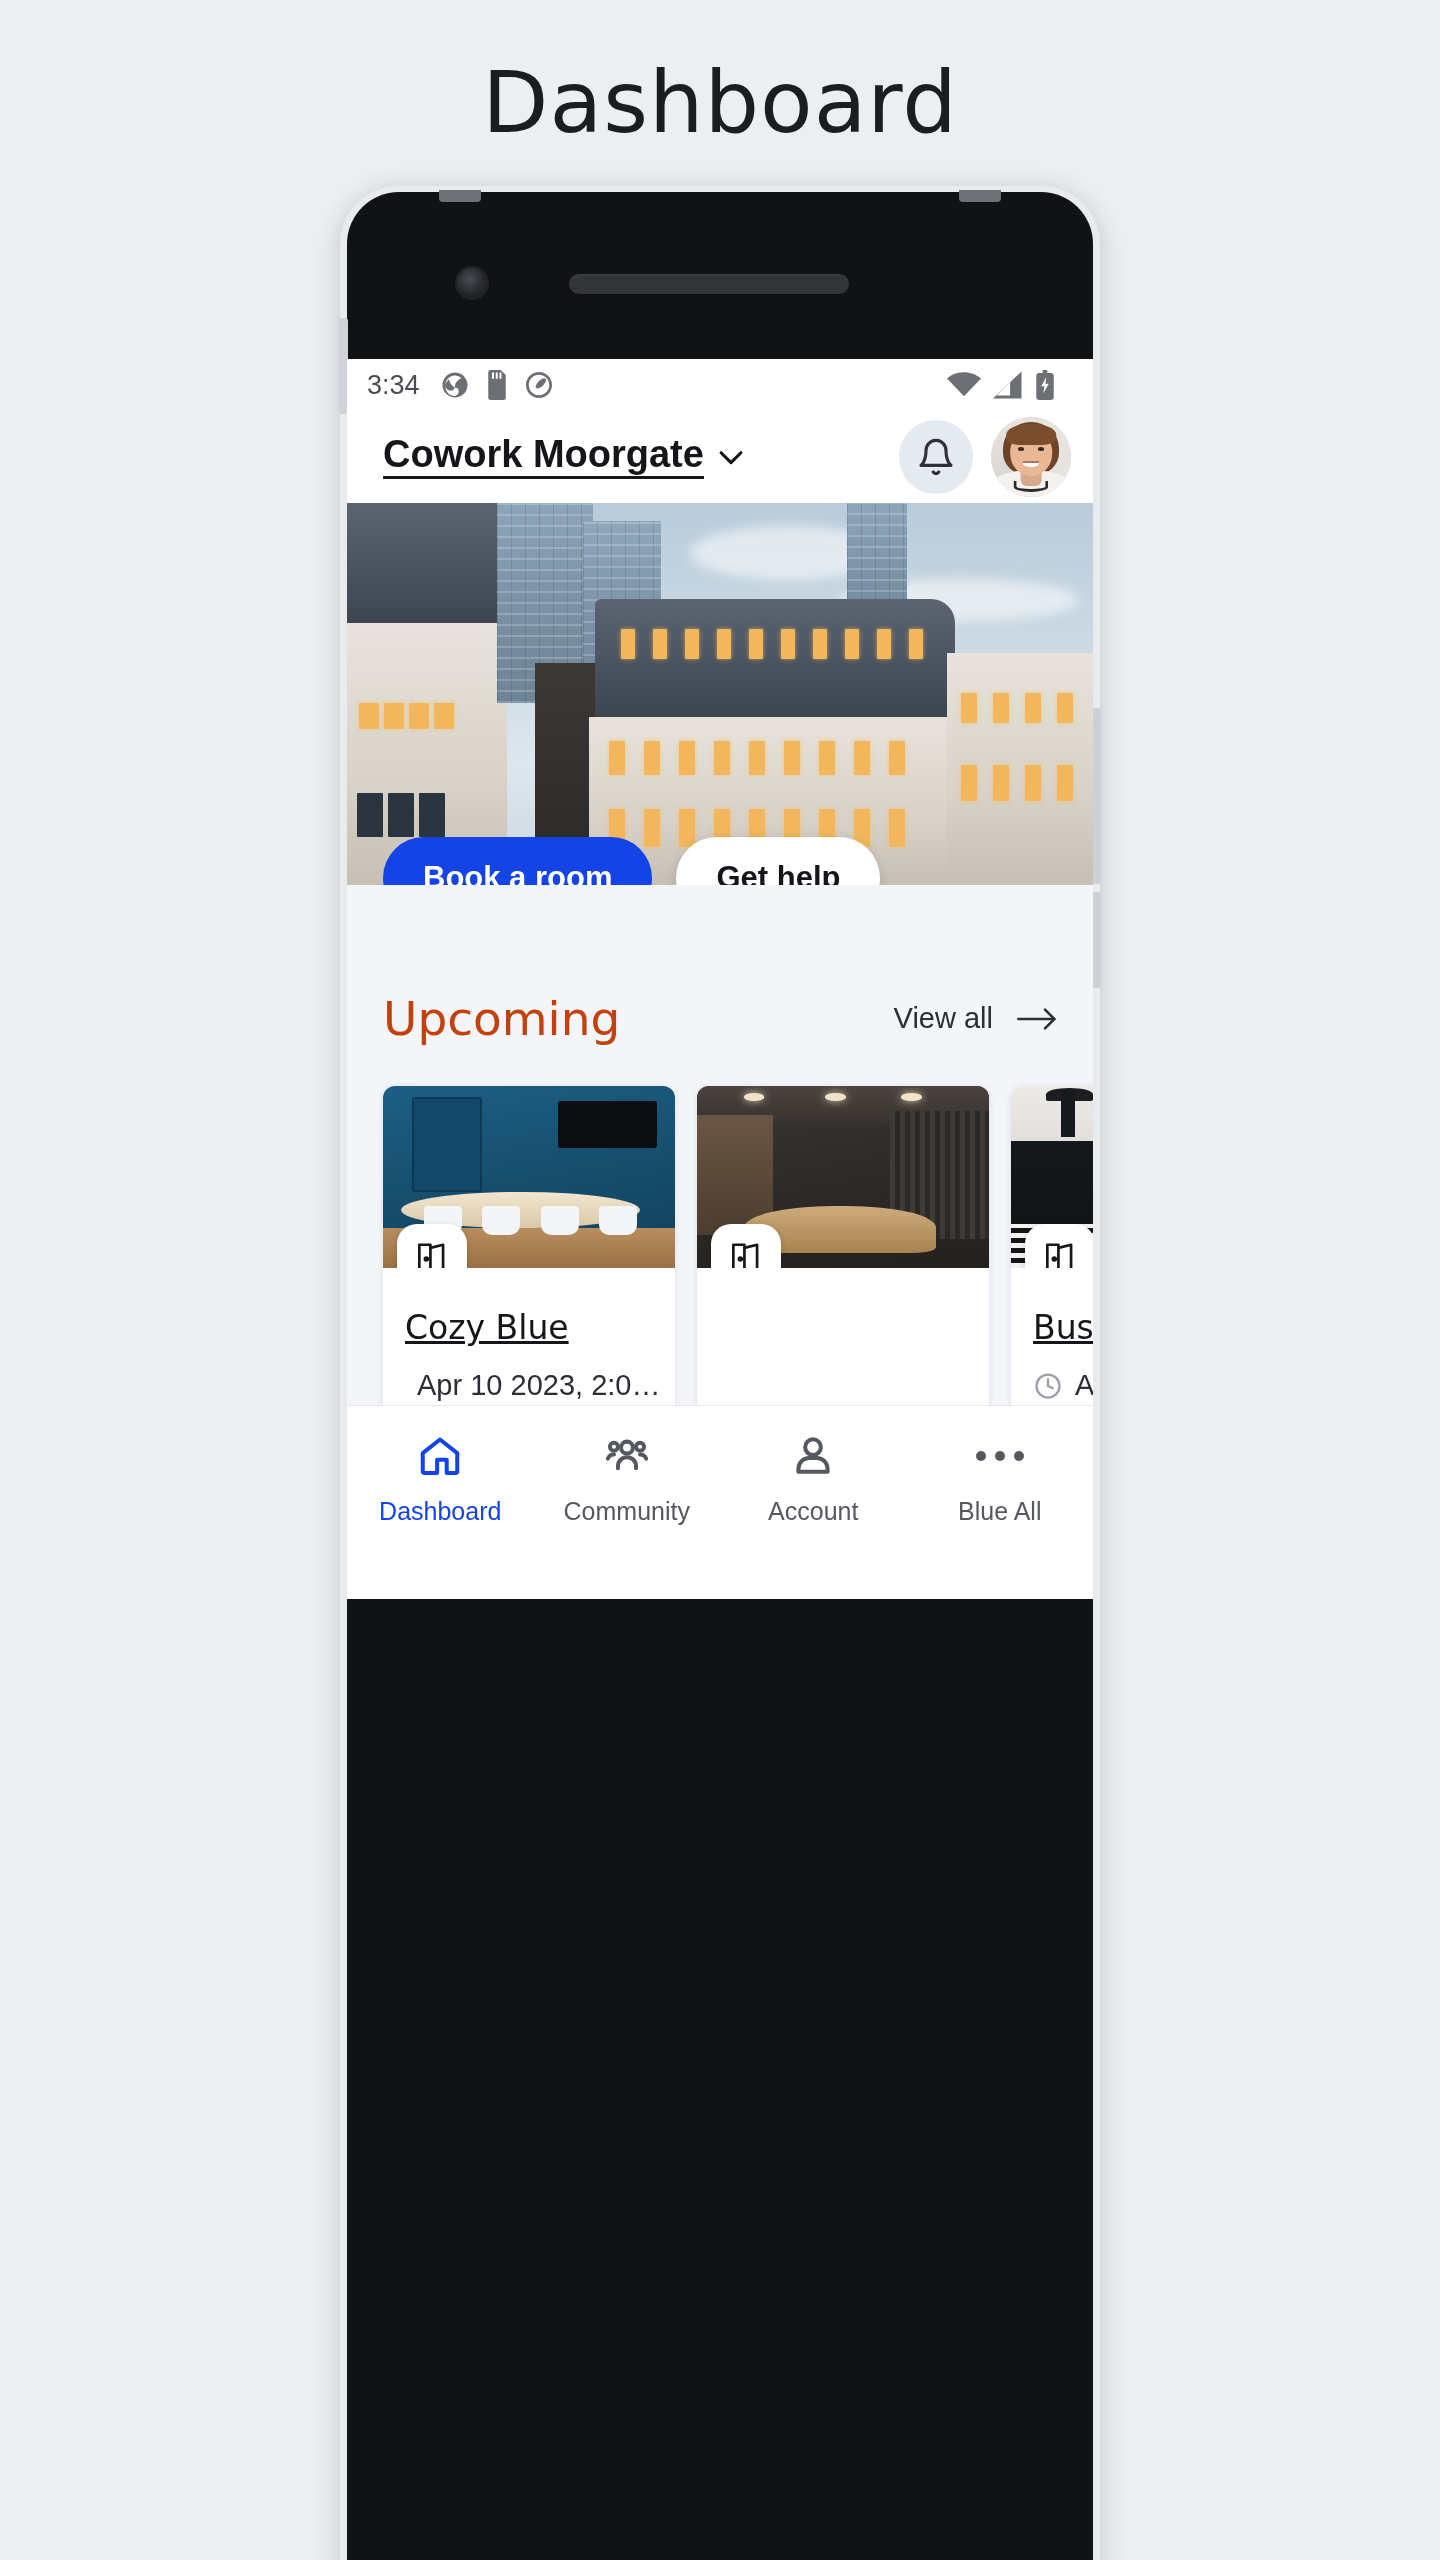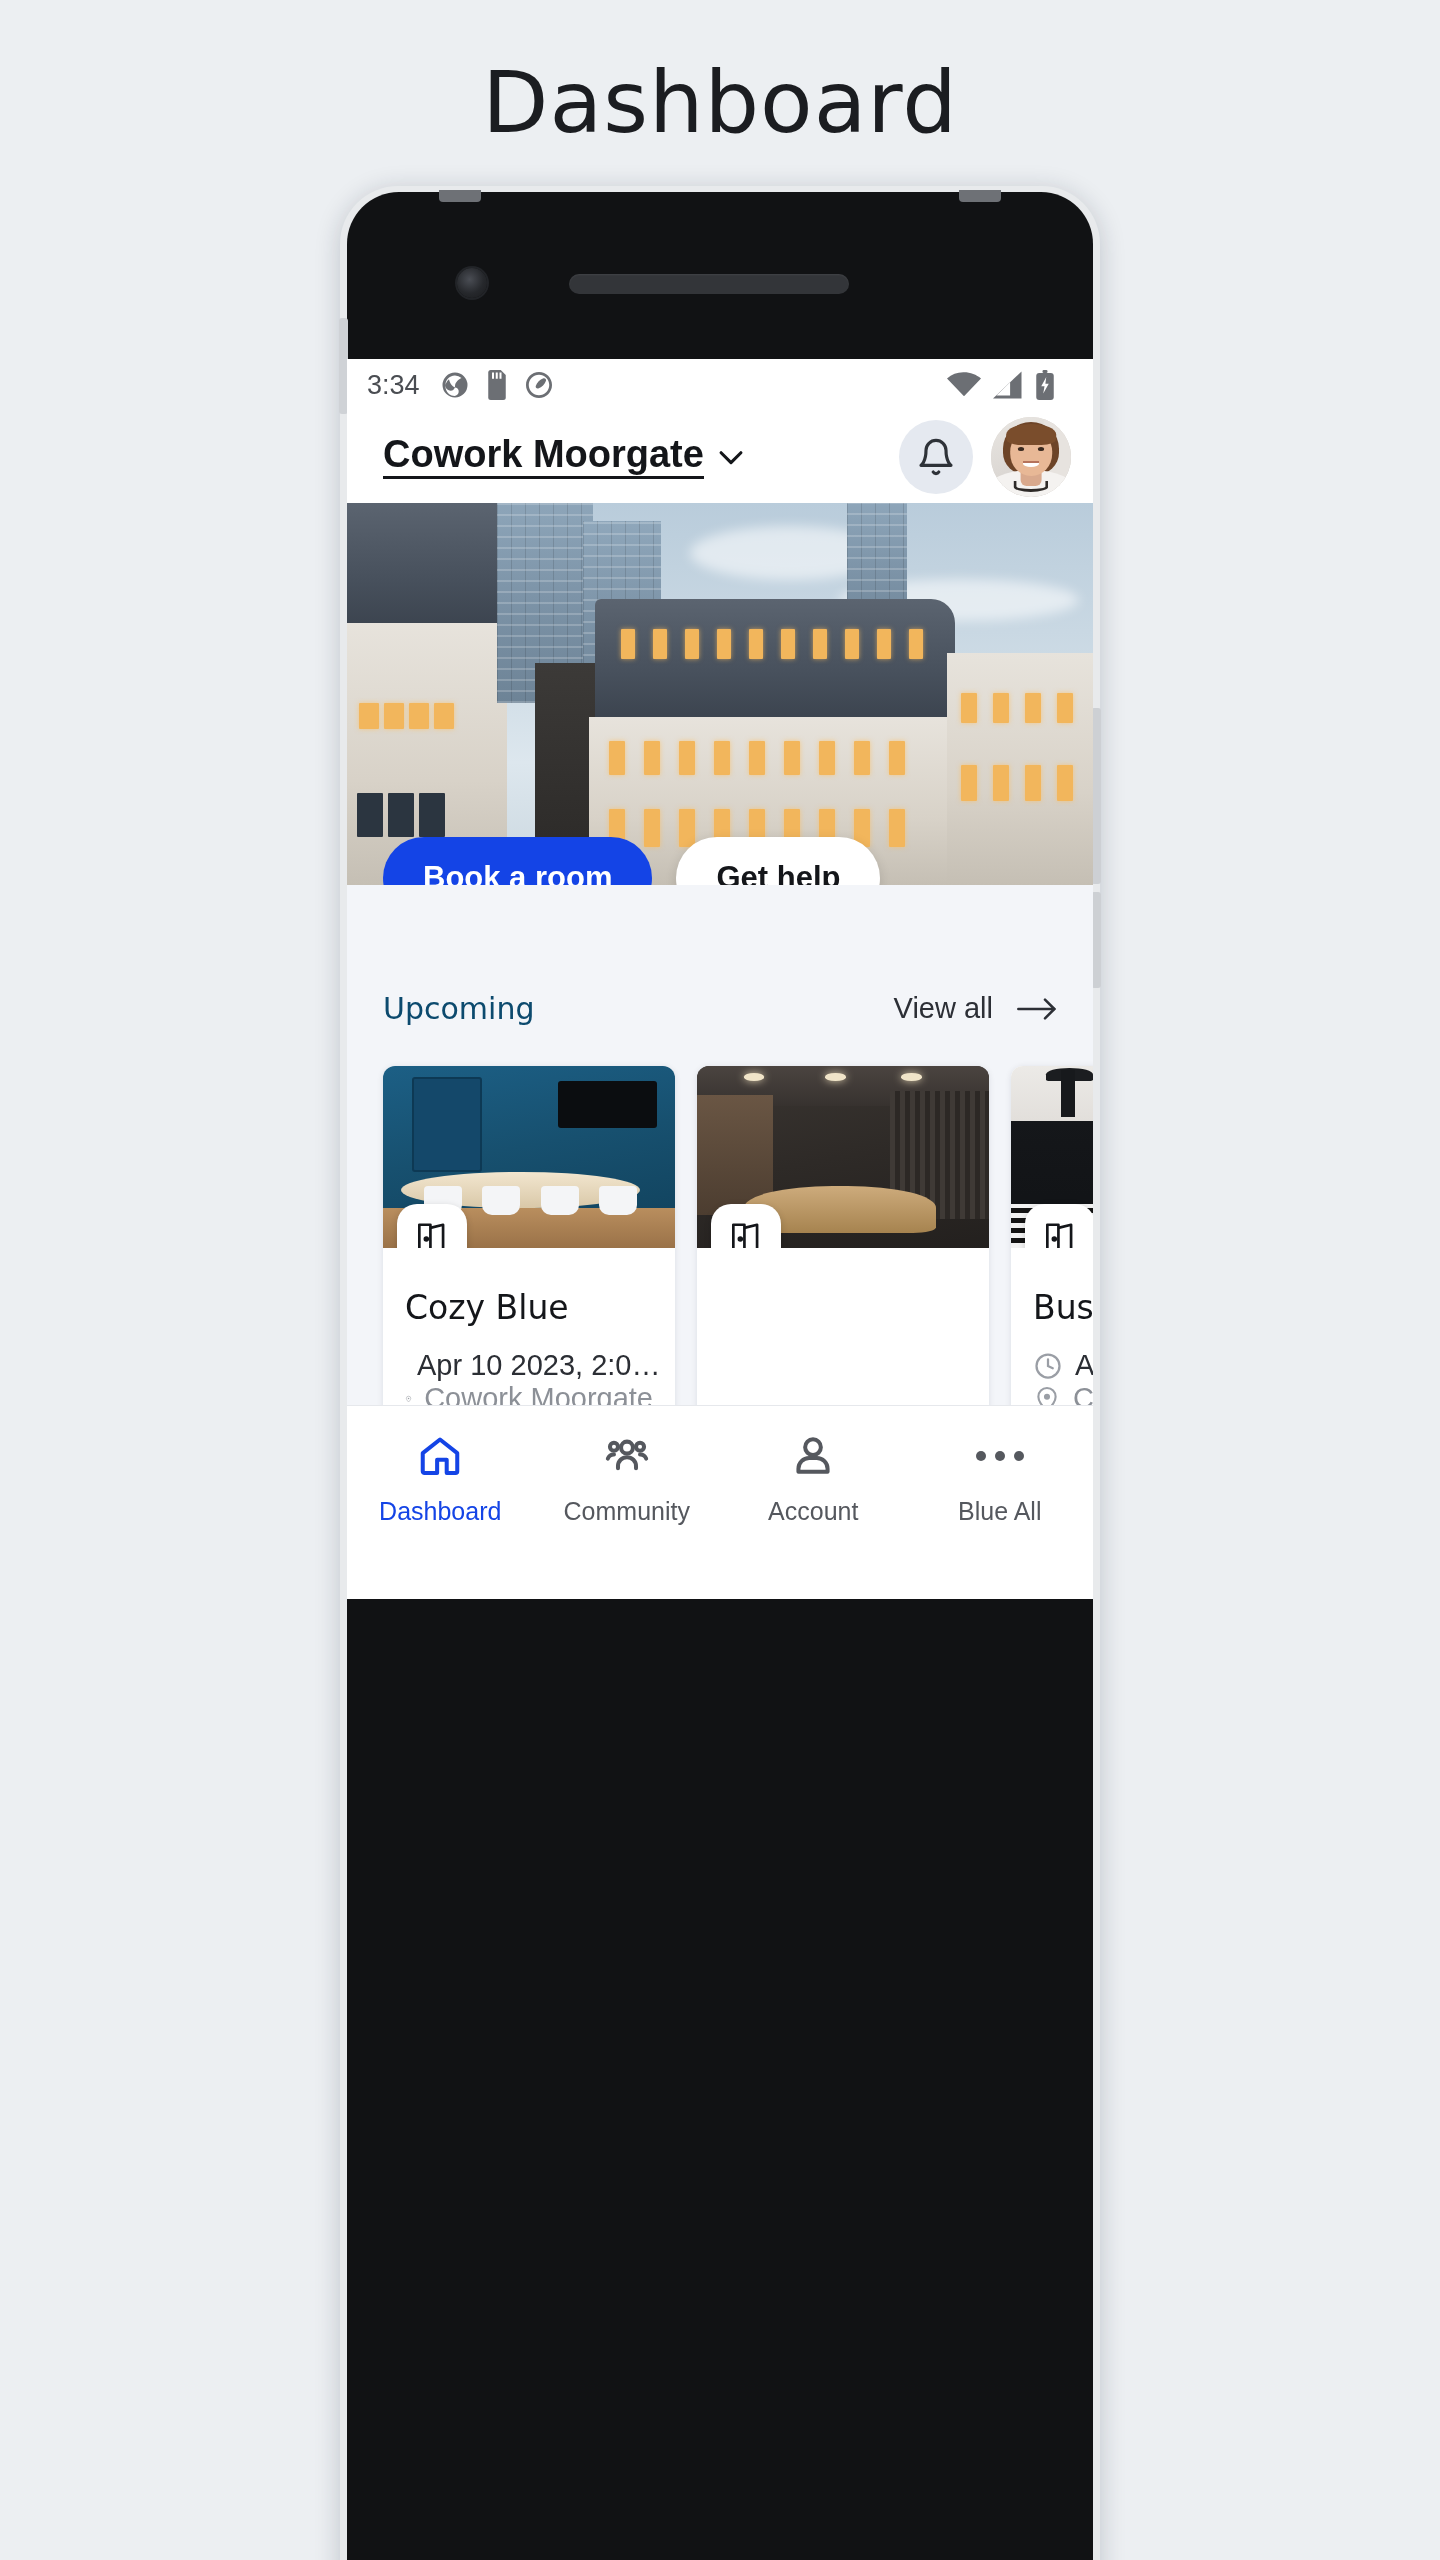--- a/index.html
+++ b/index.html
@@ -224,23 +224,23 @@
     padding-top: 76px;
     height: 714px;
   }
 
   #section-header {
     display: flex;
     align-items: center;
     padding: 30px 36px 0 36px;
   }
   #upcoming-title {
-    font-size: 30px;
+    font-size: 47px;
     font-weight: 400;
-    color: #0c4a6e;
+    color: #c2410c;
     font-family: "DejaVu Sans", sans-serif;
   }
   #view-all {
     margin-left: auto;
     display: flex;
     align-items: center;
     gap: 24px;
     cursor: pointer;
   }
   #view-all-label {
@@ -279,20 +279,21 @@
     box-shadow: 0 2px 7px rgba(0,0,0,.16);
     z-index: 3;
   }
   .card-body { padding: 40px 22px 22px 22px; }
   .card-title {
     font-size: 33px;
     color: #14161a;
     margin-bottom: 22px;
     white-space: nowrap;
     font-family: "DejaVu Sans", sans-serif;
+    text-decoration: underline;
   }
   .card-meta {
     display: flex;
     align-items: center;
     gap: 12px;
     white-space: nowrap;
   }
   .card-meta-time { font-size: 29px; color: #2b2e34; }
   .card-meta-loc  { font-size: 29px; color: #8c9097; }
 

